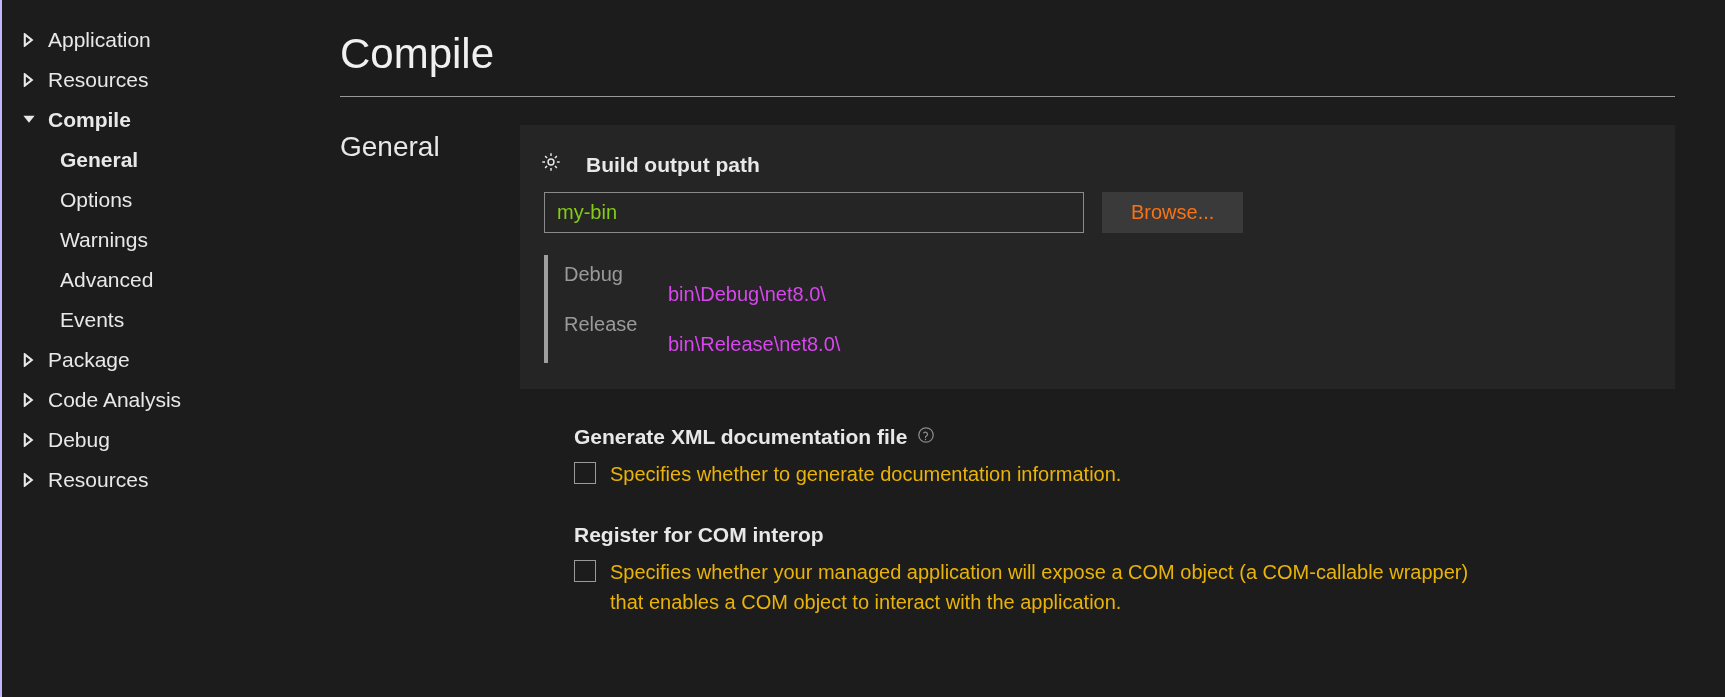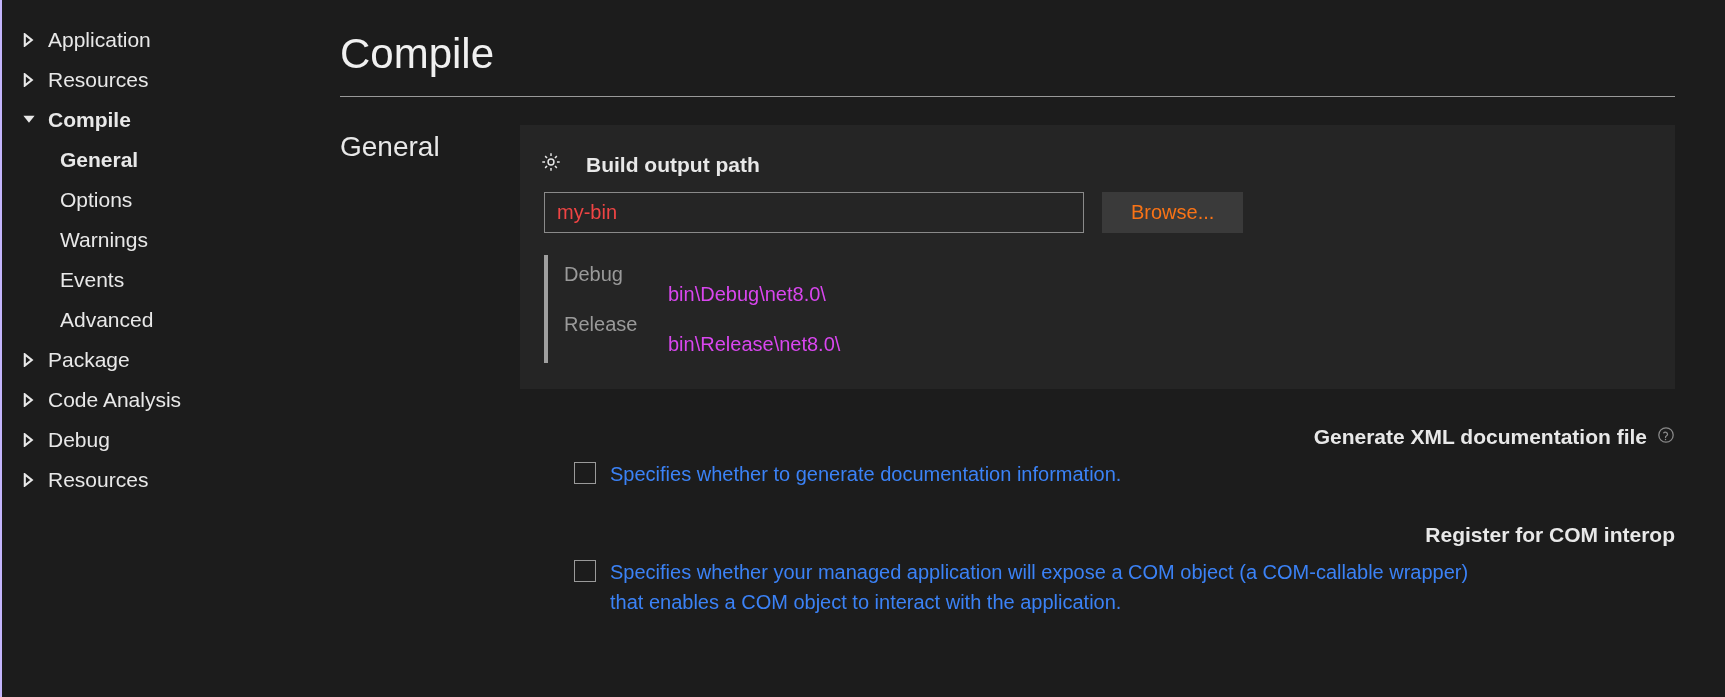--- a/index.html
+++ b/index.html
@@ -78,21 +78,21 @@
   .input-row {
     display: flex;
     gap: 18px;
     margin-bottom: 22px;
     padding-left: 4px;
   }
   .text-input {
     width: 540px;
     background: #252525;
     border: 1px solid #8a8a8a;
-    color: #ef4444;
+    color: #84cc16;
     font-size: 20px;
     padding: 8px 12px;
     font-family: inherit;
   }
   .browse-btn {
     background: #3a3a3a;
     border: none;
     color: #f97316;
     font-size: 20px;
     padding: 8px 29px;
@@ -109,36 +109,35 @@
   .config-value { color: #d946ef; margin-top: 20px; }
   .option-block {
     padding-left: 54px;
     margin-bottom: 34px;
   }
   .option-title-row {
     display: flex;
     align-items: center;
     gap: 10px;
     margin-bottom: 10px;
-    justify-content: flex-end;
   }
   .option-title { font-weight: 600; font-size: 21px; }
   .help-icon svg { width: 18px; height: 18px; }
   .option-body { display: flex; gap: 14px; align-items: flex-start; }
   .checkbox {
     width: 22px; height: 22px;
     border: 1.5px solid #9a9a9a;
     background: transparent;
     margin-top: 3px;
     flex-shrink: 0;
     cursor: pointer;
   }
   .option-desc {
     font-size: 20px;
-    color: #3b82f6;
+    color: #eab308;
     line-height: 1.5;
     max-width: 880px;
   }
 </style>
 </head>
 <body>
 
 <div class="sidebar">
   <div class="side-item">
     <span class="chev">
@@ -160,22 +159,22 @@
     <span class="chev">
       <svg viewBox="0 0 10 10">
           <path d="M1 2 L5 7 L9 2 Z" fill="#e8e8e8"></path>
         </svg>
     </span>
     <span>Compile</span>
   </div>
   <div class="side-sub bold">General</div>
   <div class="side-sub">Options</div>
   <div class="side-sub">Warnings</div>
+  <div class="side-sub">Advanced</div>
   <div class="side-sub">Events</div>
-  <div class="side-sub">Advanced</div>
   <div class="side-item">
     <span class="chev">
       <svg viewBox="0 0 10 10">
           <path d="M2 1 L7 5 L2 9 Z" fill="none" stroke="#e8e8e8" stroke-width="1.5"></path>
         </svg>
     </span>
     <span>Package</span>
   </div>
   <div class="side-item">
     <span class="chev">

